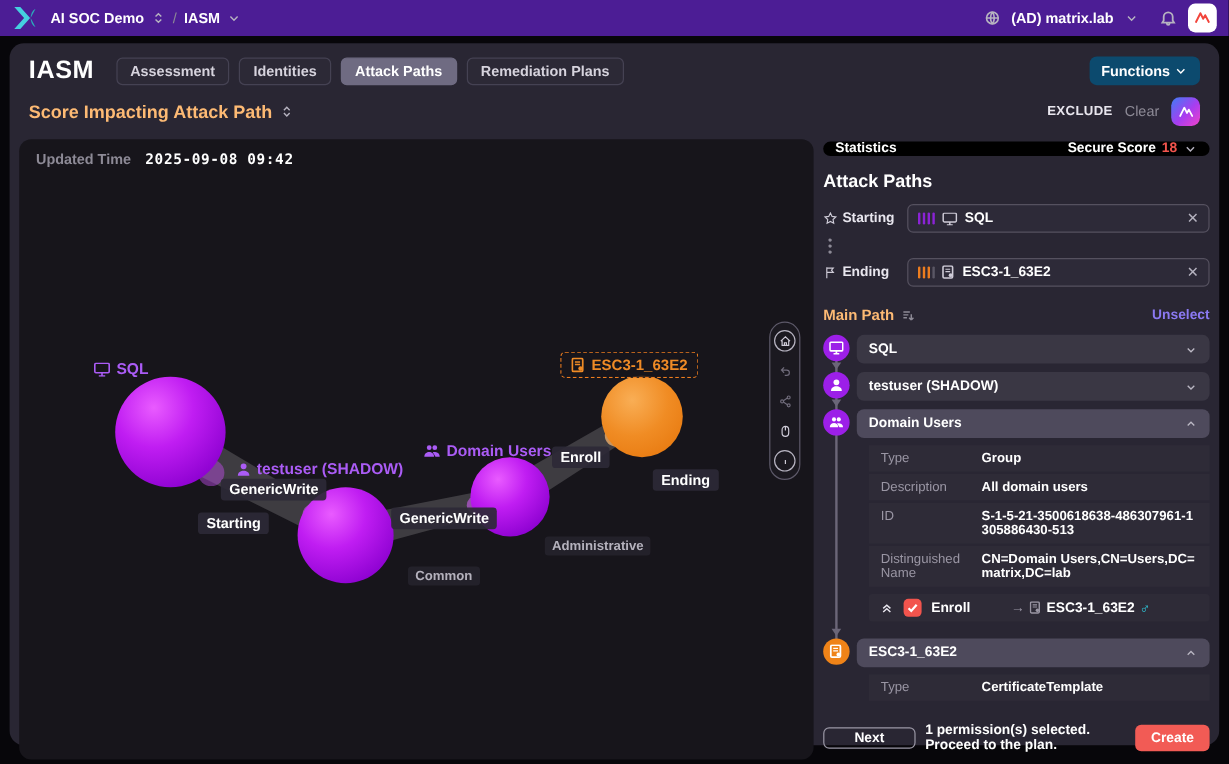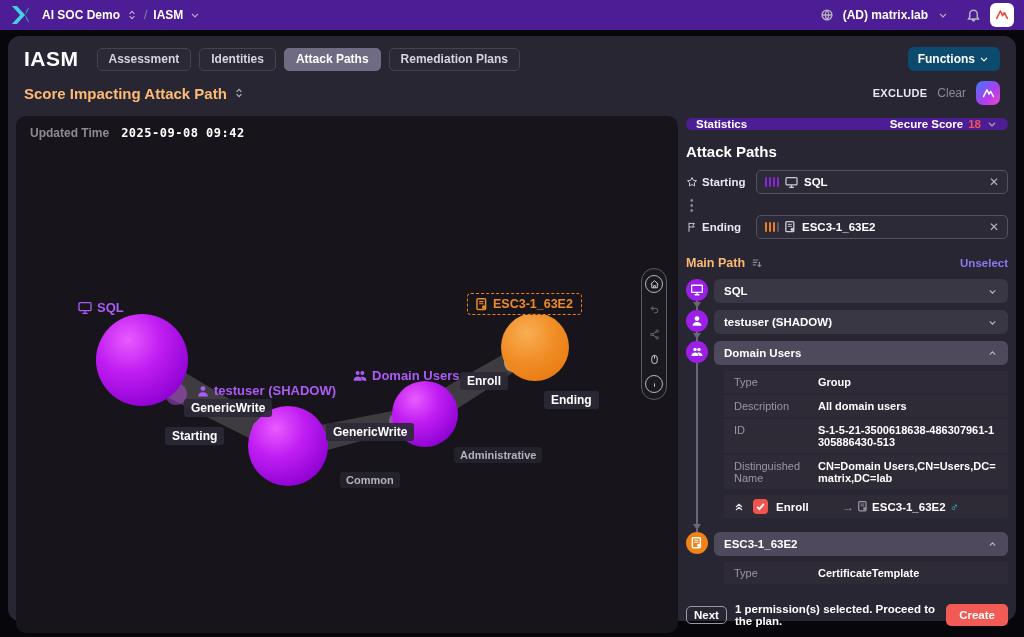--- a/index.html
+++ b/index.html
@@ -47,21 +47,21 @@
   .g-tier { position:absolute; background:rgba(40,38,48,.75); color:#b5b2bd; font-size:11px; font-weight:600; padding:2px 6px; border-radius:3px; white-space:nowrap; }
   .esc3-box { position:absolute; display:flex; align-items:center; gap:5px; border:1px dashed #ed7d1f; border-radius:4px; padding:3px 8px; color:#ef8b26; font-size:12.5px; font-weight:700; background:rgba(23,21,27,.85); white-space:nowrap; }
   .gtoolbar { position:absolute; right:11px; top:152px; width:26px; border:1px solid #5d5969; border-radius:13px; background:rgba(30,28,36,.6); display:flex; flex-direction:column; align-items:center; padding:6px 0; gap:7px; }
   .gtool { width:18px; height:18px; display:flex; align-items:center; justify-content:center; cursor:pointer; }
   .gtool.circled { border:1px solid #b6b3c0; border-radius:50%; }
   .gtool svg { width:11px; height:11px; stroke:#cfccd8; fill:none; stroke-width:1.8; }
   .gtool.dim svg { stroke:#6f6b7a; }
 
   
   .sidebar { flex:1; display:flex; flex-direction:column; padding:2px 0 6px 2px; min-width:0; }
-  .stats-bar { height:28px; background:#4c1d95; border-radius:6px; display:flex; align-items:flex-start; padding:0 10px; cursor:pointer; }
+  .stats-bar { height:28px; background:#000000; border-radius:6px; display:flex; align-items:flex-start; padding:0 10px; cursor:pointer;text-decoration:underline; }
   .stats-bar .t { font-size:11.5px; font-weight:700; color:#fff; }
   .stats-right { margin-left:auto; display:flex; align-items:center; gap:5px; font-size:11.5px; font-weight:700; color:#fff; }
   .score-num { color:#f2544d; }
   .sect-title { font-size:15px; font-weight:800; color:#fff; margin:13px 0 10px 0; }
   .io-row { display:flex; align-items:center; gap:8px; margin-bottom:3px; }
   .io-label { width:62px; display:flex; align-items:center; gap:4px; font-size:11.5px; font-weight:700; color:#e8e6ee; }
   .io-label svg { width:12px; height:12px; stroke:#cfccd8; fill:none; stroke-width:1.6; }
   .io-input { flex:1; height:24px; background:#2d2a38; border:1px solid #55515f; border-radius:5px; display:flex; align-items:center; gap:6px; padding:0 8px; cursor:pointer; }
   .io-input .txt { font-size:11.5px; font-weight:700; color:#fff; }
   .io-close { margin-left:auto; color:#b6b3c0; font-size:12px; cursor:pointer; line-height:1; }
@@ -94,21 +94,21 @@
   .perm-row .chevs svg { width:12px; height:12px; stroke:#e8e6ee; fill:none; stroke-width:2; display:block; }
   .checkbox-red { width:15px; height:15px; border-radius:4px; background:#f2544d; display:flex; align-items:center; justify-content:center; cursor:pointer; }
   .checkbox-red svg { width:9px; height:9px; stroke:#fff; stroke-width:2.5; fill:none; }
   .perm-name { font-size:11.5px; font-weight:700; color:#fff; }
   .perm-target { margin-left:26px; display:flex; align-items:center; gap:4px; font-size:11.5px; font-weight:700; color:#fff; }
   .perm-target .arr { color:#9a96a4; font-weight:400; }
   .perm-target .doc { color:#9a96a4; }
   .male-sym { color:#2fc6d8; font-size:12px; font-weight:700; }
 
   .sb-footer { margin-top:auto; display:flex; align-items:center; gap:8px; padding:6px 0 2px 0; }
-  .next-key { border:1px solid #9b98a6; border-radius:5px; padding:2px 7px; font-size:11.5px; font-weight:700; color:#fff; cursor:pointer; background:transparent; }
+  .next-key { border:1px solid #9b98a6; border-radius:5px; padding:2px 25px; font-size:11.5px; font-weight:700; color:#fff; cursor:pointer; background:transparent; }
   .footer-msg { font-size:11.5px; font-weight:700; color:#fff; }
   .create-btn { margin-left:auto; background:#f25b55; color:#fff; border:none; border-radius:5px; padding:5px 13px; font-size:11.5px; font-weight:700; cursor:pointer; }
 </style>
 </head>
 <body>
 
 <div class="page">
 
   <div class="topnav">
     <svg class="brand-x" viewBox="0 0 24 22">

